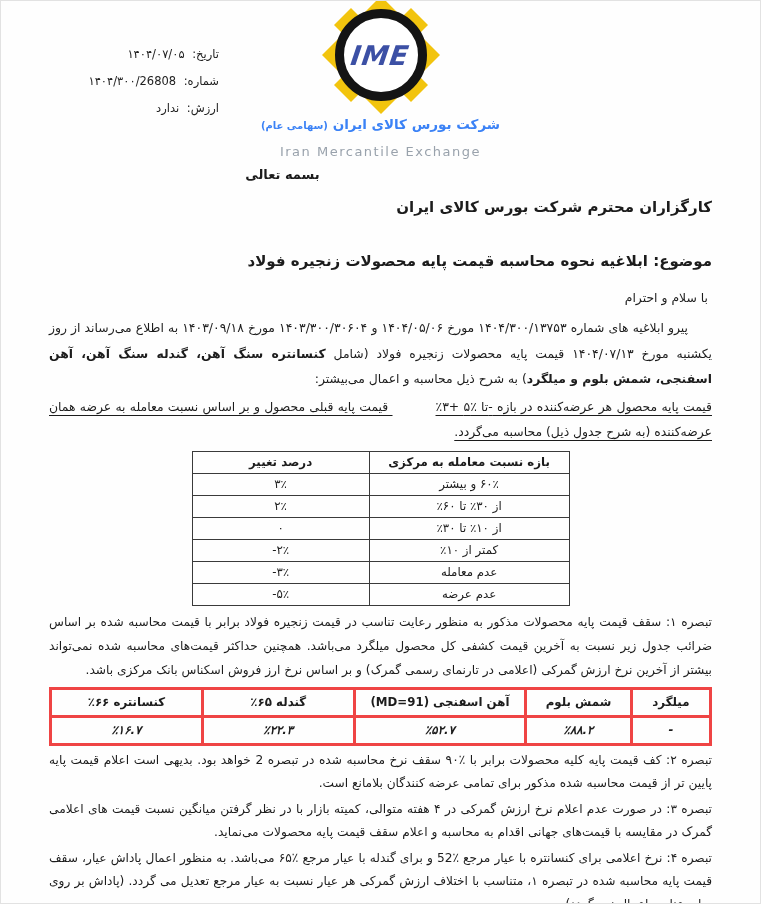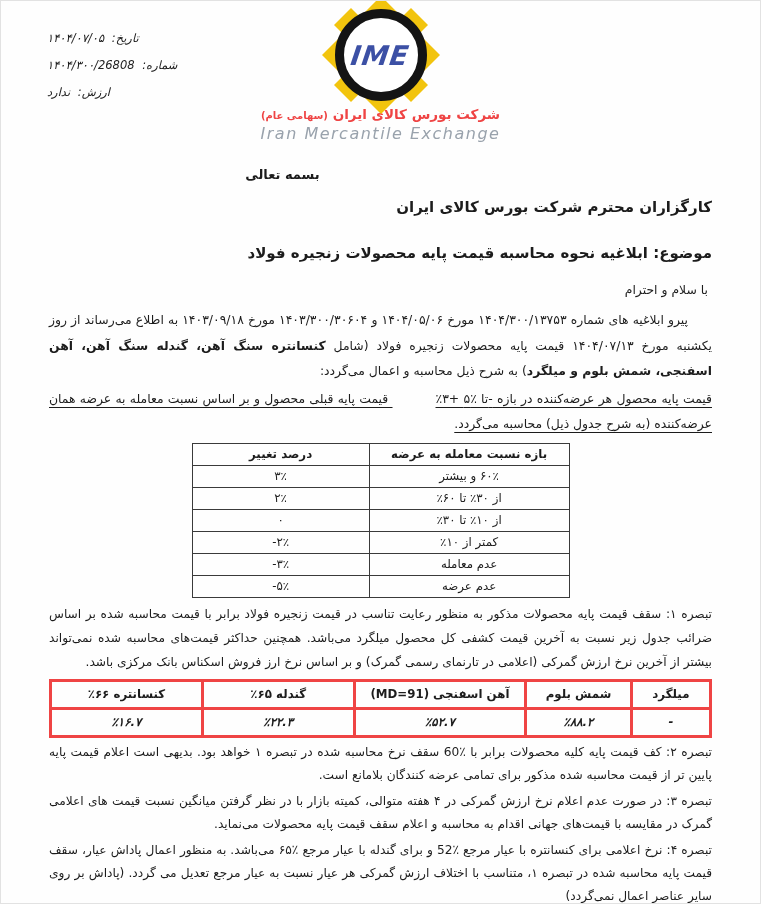--- a/index.html
+++ b/index.html
@@ -11,22 +11,22 @@
     border:1px solid #e2e2e2;
     overflow:hidden;
     direction:rtl;
     font-family:"DejaVu Sans",sans-serif;
     color:#1c1c1c;
     box-sizing:border-box;
   }
   
   .letterhead{position:relative;height:152px;}
   .meta{
-    position:absolute;left:46px;top:24px;width:172px;
-    font-size:11.5px;line-height:27px;text-align:left;color:#222;font-style:italic;
+    position:absolute;left:46px;top:40px;width:172px;
+    font-size:11.5px;line-height:27px;text-align:right;color:#222;
   }
   .meta-row{white-space:nowrap;}
   .meta-label{font-weight:400;}
   .meta-value{padding-right:4px;}
   .logo-wrap{position:absolute;left:50%;top:4px;transform:translateX(-50%);width:240px;text-align:center;}
   .emblem{position:relative;width:100px;height:100px;margin:0 auto;}
   .diamond{position:absolute;width:24px;height:24px;background:#f2c40e;transform:rotate(45deg);}
   .d1{left:38px;top:-4px;}  .d2{left:38px;top:80px;}
   .d3{left:-4px;top:38px;}  .d4{left:80px;top:38px;}
   .d5{left:8px;top:8px;}    .d6{left:68px;top:8px;}
@@ -34,31 +34,31 @@
   .ring{
     position:absolute;inset:4px;background:#fff;
     border:9px solid #141414;border-radius:50%;
     display:flex;align-items:center;justify-content:center;
   }
   .monogram{
     color:#3c50a5;font-weight:bold;font-style:italic;
     font-size:27px;letter-spacing:1px;transform:skewX(-8deg);
     direction:ltr;
   }
-  .org-fa{color:#ef4444;font-weight:bold;font-size:13.5px;margin-top:1px;}
+  .org-fa{color:#3b82f6;font-weight:bold;font-size:13.5px;margin-top:11px;}
   .org-type{font-size:10px;font-weight:bold;}
-  .org-en{color:#99a2ac;font-size:16px;letter-spacing:1.5px;margin-top:2px;direction:ltr;font-style:italic;}
+  .org-en{color:#99a2ac;font-size:13px;letter-spacing:1.5px;margin-top:12px;direction:ltr;}
   
   .content{padding:0 48px;}
   .besmeleh{
     width:fit-content;margin:14px auto 0;transform:translateX(-98px);
     font-size:13px;font-weight:600;
   }
   .recipient{font-size:15px;font-weight:bold;margin:16px 0 0;}
-  .subject{font-size:15px;font-weight:bold;margin:28px 0 0;}
+  .subject{font-size:15px;font-weight:bold;margin:36px 0 0;}
   .salutation{font-size:12.4px;margin:20px 4px 0;}
   .intro{
     font-size:12.4px;line-height:25.5px;text-align:justify;
     margin:10px 0 0;text-indent:24px;
   }
   .intro b{font-weight:bold;}
   .highlight{
     font-size:12.4px;line-height:25px;text-align:justify;
     margin:2px 0 0;text-decoration:underline;text-underline-offset:4px;
   }
@@ -126,28 +126,28 @@
   <main class="content">
 
     <div class="besmeleh">بسمه تعالی</div>
 
     <h1 class="recipient">کارگزاران محترم شرکت بورس کالای ایران</h1>
 
     <h2 class="subject">موضوع: ابلاغیه نحوه محاسبه قیمت پایه محصولات زنجیره فولاد</h2>
 
     <p class="salutation">با سلام و احترام</p>
 
-    <p class="intro"><span>پیرو ابلاغیه های شماره ۱۴۰۴/۳۰۰/۱۳۷۵۳ مورخ ۱۴۰۴/۰۵/۰۶ و ۱۴۰۳/۳۰۰/۳۰۶۰۴ مورخ ۱۴۰۳/۰۹/۱۸ به اطلاع می‌رساند از روز یکشنبه مورخ ۱۴۰۴/۰۷/۱۳ قیمت پایه محصولات زنجیره فولاد (شامل </span><b>کنسانتره سنگ آهن، گندله سنگ آهن، آهن اسفنجی، شمش بلوم و میلگرد</b><span>) به شرح ذیل محاسبه و اعمال می‌گردد:</span></p>
+    <p class="intro"><span>پیرو ابلاغیه های شماره ۱۴۰۴/۳۰۰/۱۳۷۵۳ مورخ ۱۴۰۴/۰۵/۰۶ و ۱۴۰۳/۳۰۰/۳۰۶۰۴ مورخ ۱۴۰۳/۰۹/۱۸ به اطلاع می‌رساند از روز یکشنبه مورخ ۱۴۰۴/۰۷/۱۳ قیمت پایه محصولات زنجیره فولاد (شامل </span><b>کنسانتره سنگ آهن، گندله سنگ آهن، آهن اسفنجی، شمش بلوم و میلگرد</b><span>) به شرح ذیل محاسبه و اعمال می‌بیشتر:</span></p>
 
     <p class="highlight"><span>قیمت پایه محصول هر عرضه‌کننده در بازه </span><span class="ltr-chunk" dir="ltr">٪۳+ تا ٪۵-</span><span> قیمت پایه قبلی محصول و بر اساس نسبت معامله به عرضه همان عرضه‌کننده (به شرح جدول ذیل) محاسبه می‌گردد.</span></p>
 
     <table class="t1">
       <thead>
         <tr>
-          <th class="col-range">بازه نسبت معامله به عرضه</th>
+          <th class="col-range">بازه نسبت معامله به مرکزی</th>
           <th class="col-change">درصد تغییر</th>
         </tr>
       </thead>
       <tbody>
         <tr>
           <td>۶۰٪ و بیشتر</td>
           <td dir="ltr">۳٪</td>
         </tr>
         <tr>
           <td>از ۳۰٪ تا ۶۰٪</td>
@@ -188,19 +188,19 @@
         <tr>
           <td>-</td>
           <td>٪۸۸.۲</td>
           <td>٪۵۲.۷</td>
           <td>٪۲۲.۳</td>
           <td>٪۱۶.۷</td>
         </tr>
       </tbody>
     </table>
 
-    <p class="note note-tight">تبصره ۲: کف قیمت پایه کلیه محصولات برابر با ٪60 سقف نرخ محاسبه شده در تبصره ۱ خواهد بود. بدیهی است اعلام قیمت پایه پایین تر از قیمت محاسبه شده مذکور برای تمامی عرضه کنندگان بلامانع است.</p>
+    <p class="note note-tight">تبصره ۲: کف قیمت پایه کلیه محصولات برابر با ٪۹۰ سقف نرخ محاسبه شده در تبصره 2 خواهد بود. بدیهی است اعلام قیمت پایه پایین تر از قیمت محاسبه شده مذکور برای تمامی عرضه کنندگان بلامانع است.</p>
     <p class="note note-tight">تبصره ۳: در صورت عدم اعلام نرخ ارزش گمرکی در ۴ هفته متوالی، کمیته بازار با در نظر گرفتن میانگین نسبت قیمت های اعلامی گمرک در مقایسه با قیمت‌های جهانی اقدام به محاسبه و اعلام سقف قیمت پایه محصولات می‌نماید.</p>
     <p class="note note-tight">تبصره ۴: نرخ اعلامی برای کنسانتره با عیار مرجع ٪52 و برای گندله با عیار مرجع ٪۶۵ می‌باشد. به منظور اعمال پاداش عیار، سقف قیمت پایه محاسبه شده در تبصره ۱، متناسب با اختلاف ارزش گمرکی هر عیار نسبت به عیار مرجع تعدیل می گردد. (پاداش بر روی سایر عناصر اعمال نمی‌گردد)</p>
     <p class="note note-tight">تبصره ۵: نرخ اعلامی برای آهن اسفنجی با عیار مرجع MD = 91 می‌باشد.</p>
 
   </main>
 </div>
 
 </body></html>

